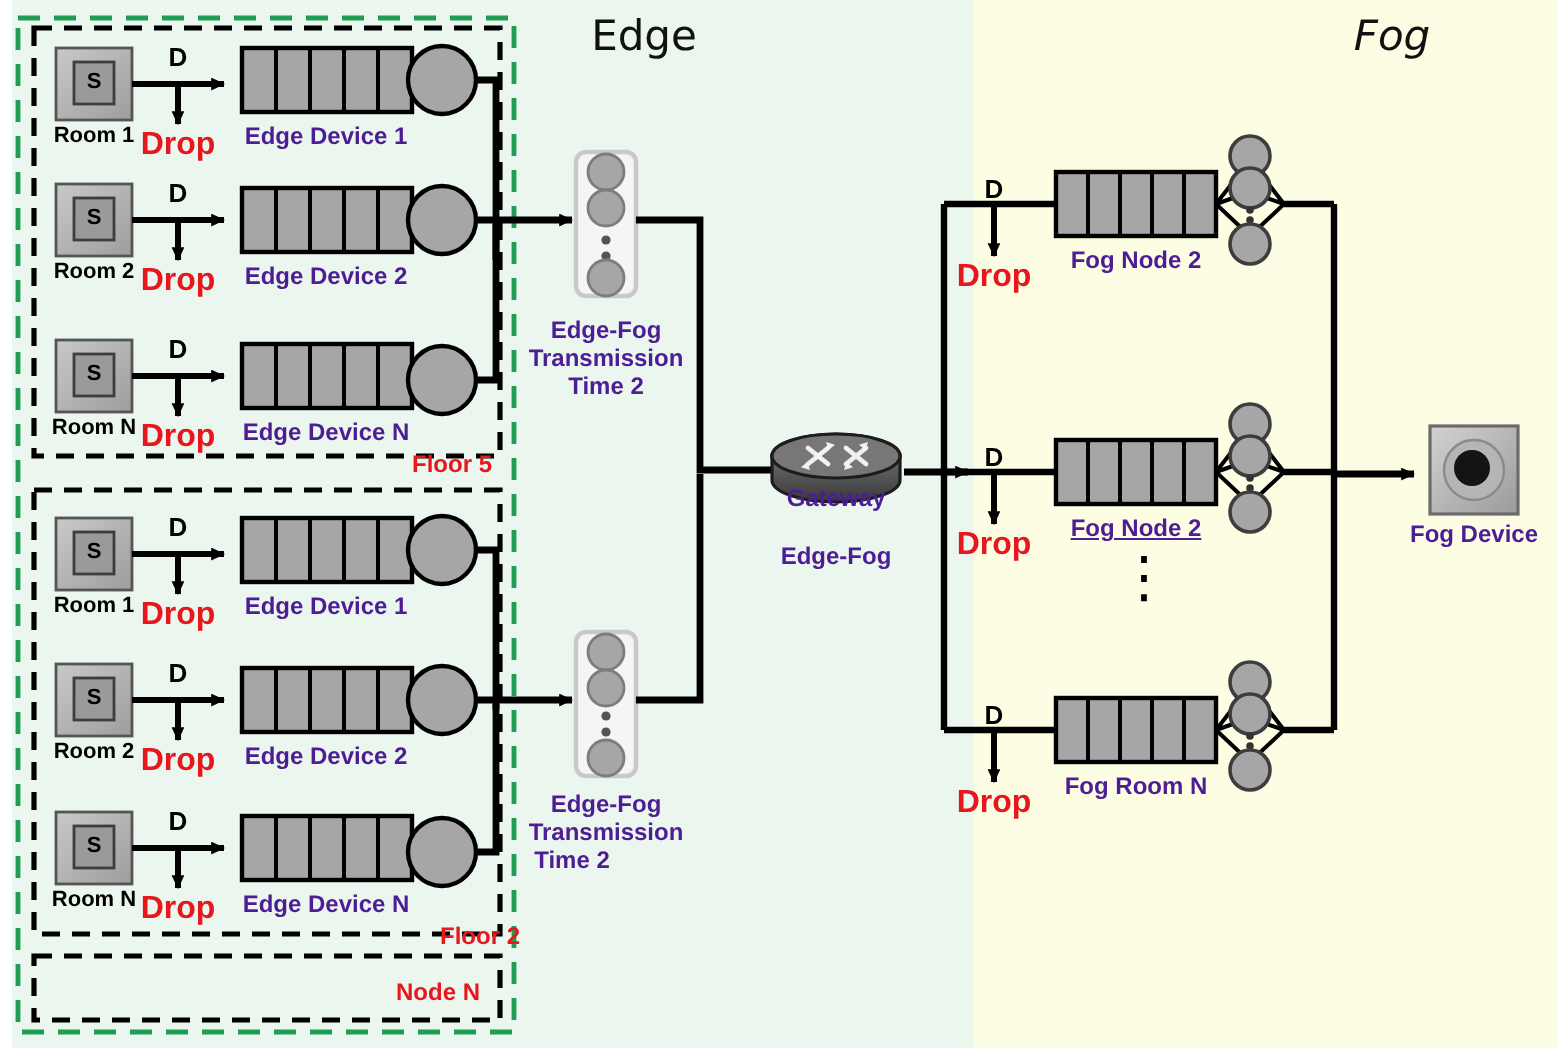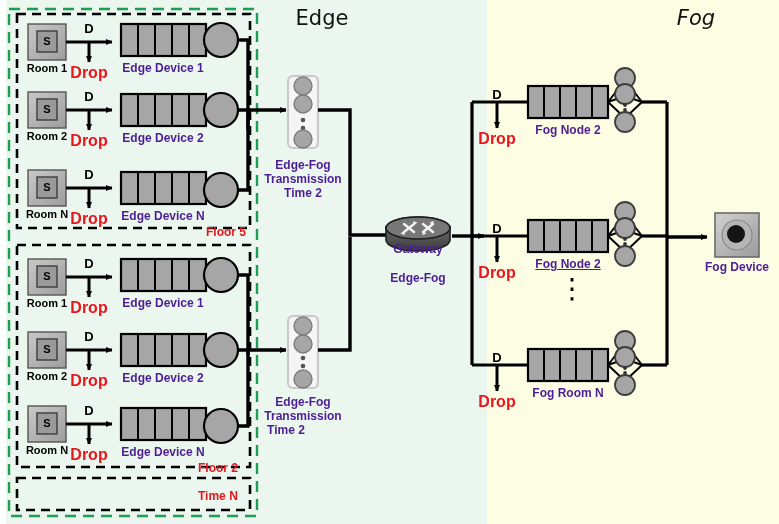--- a/index.html
+++ b/index.html
@@ -282,22 +282,22 @@
   <div class="lbl bold-s ctr" style="left:47px;top:371px;">Room 2</div>
   <div class="lbl dlabel ctr" style="left:89px;top:330px;">D</div>
   <div class="lbl drop ctr" style="left:89px;top:373px;">Drop</div>
   <div class="lbl bold-m ctr" style="left:163px;top:372px;">Edge Device 2</div>
 
   <div class="lbl bold-s ctr" style="left:47px;top:445px;">Room N</div>
   <div class="lbl dlabel ctr" style="left:89px;top:404px;">D</div>
   <div class="lbl drop ctr" style="left:89px;top:447px;">Drop</div>
   <div class="lbl bold-m ctr" style="left:163px;top:446px;">Edge Device N</div>
 
-  <div class="lbl floor" style="left:198px;top:462px;text-align:right;">Floor 2</div>
-  <div class="lbl floor" style="left:198px;top:490px;">Time N</div>
+  <div class="lbl floor" style="left:220px;top:462px;text-align:right;">Floor 2</div>
+  <div class="lbl floor" style="left:198px;top:490px;">Node N</div>
 
   <div class="lbl bold-m ctr" style="left:303px;top:159px;">Edge-Fog</div>
   <div class="lbl bold-m ctr" style="left:303px;top:173px;">Transmission</div>
   <div class="lbl bold-m ctr" style="left:303px;top:187px;">Time 2</div>
 
   <div class="lbl bold-m ctr" style="left:303px;top:396px;">Edge-Fog</div>
   <div class="lbl bold-m ctr" style="left:303px;top:410px;">Transmission</div>
   <div class="lbl bold-m ctr" style="left:286px;top:424px;">Time 2</div>
 
   <div class="lbl bold-m ctr" style="left:418px;top:243px;">Gateway</div>

